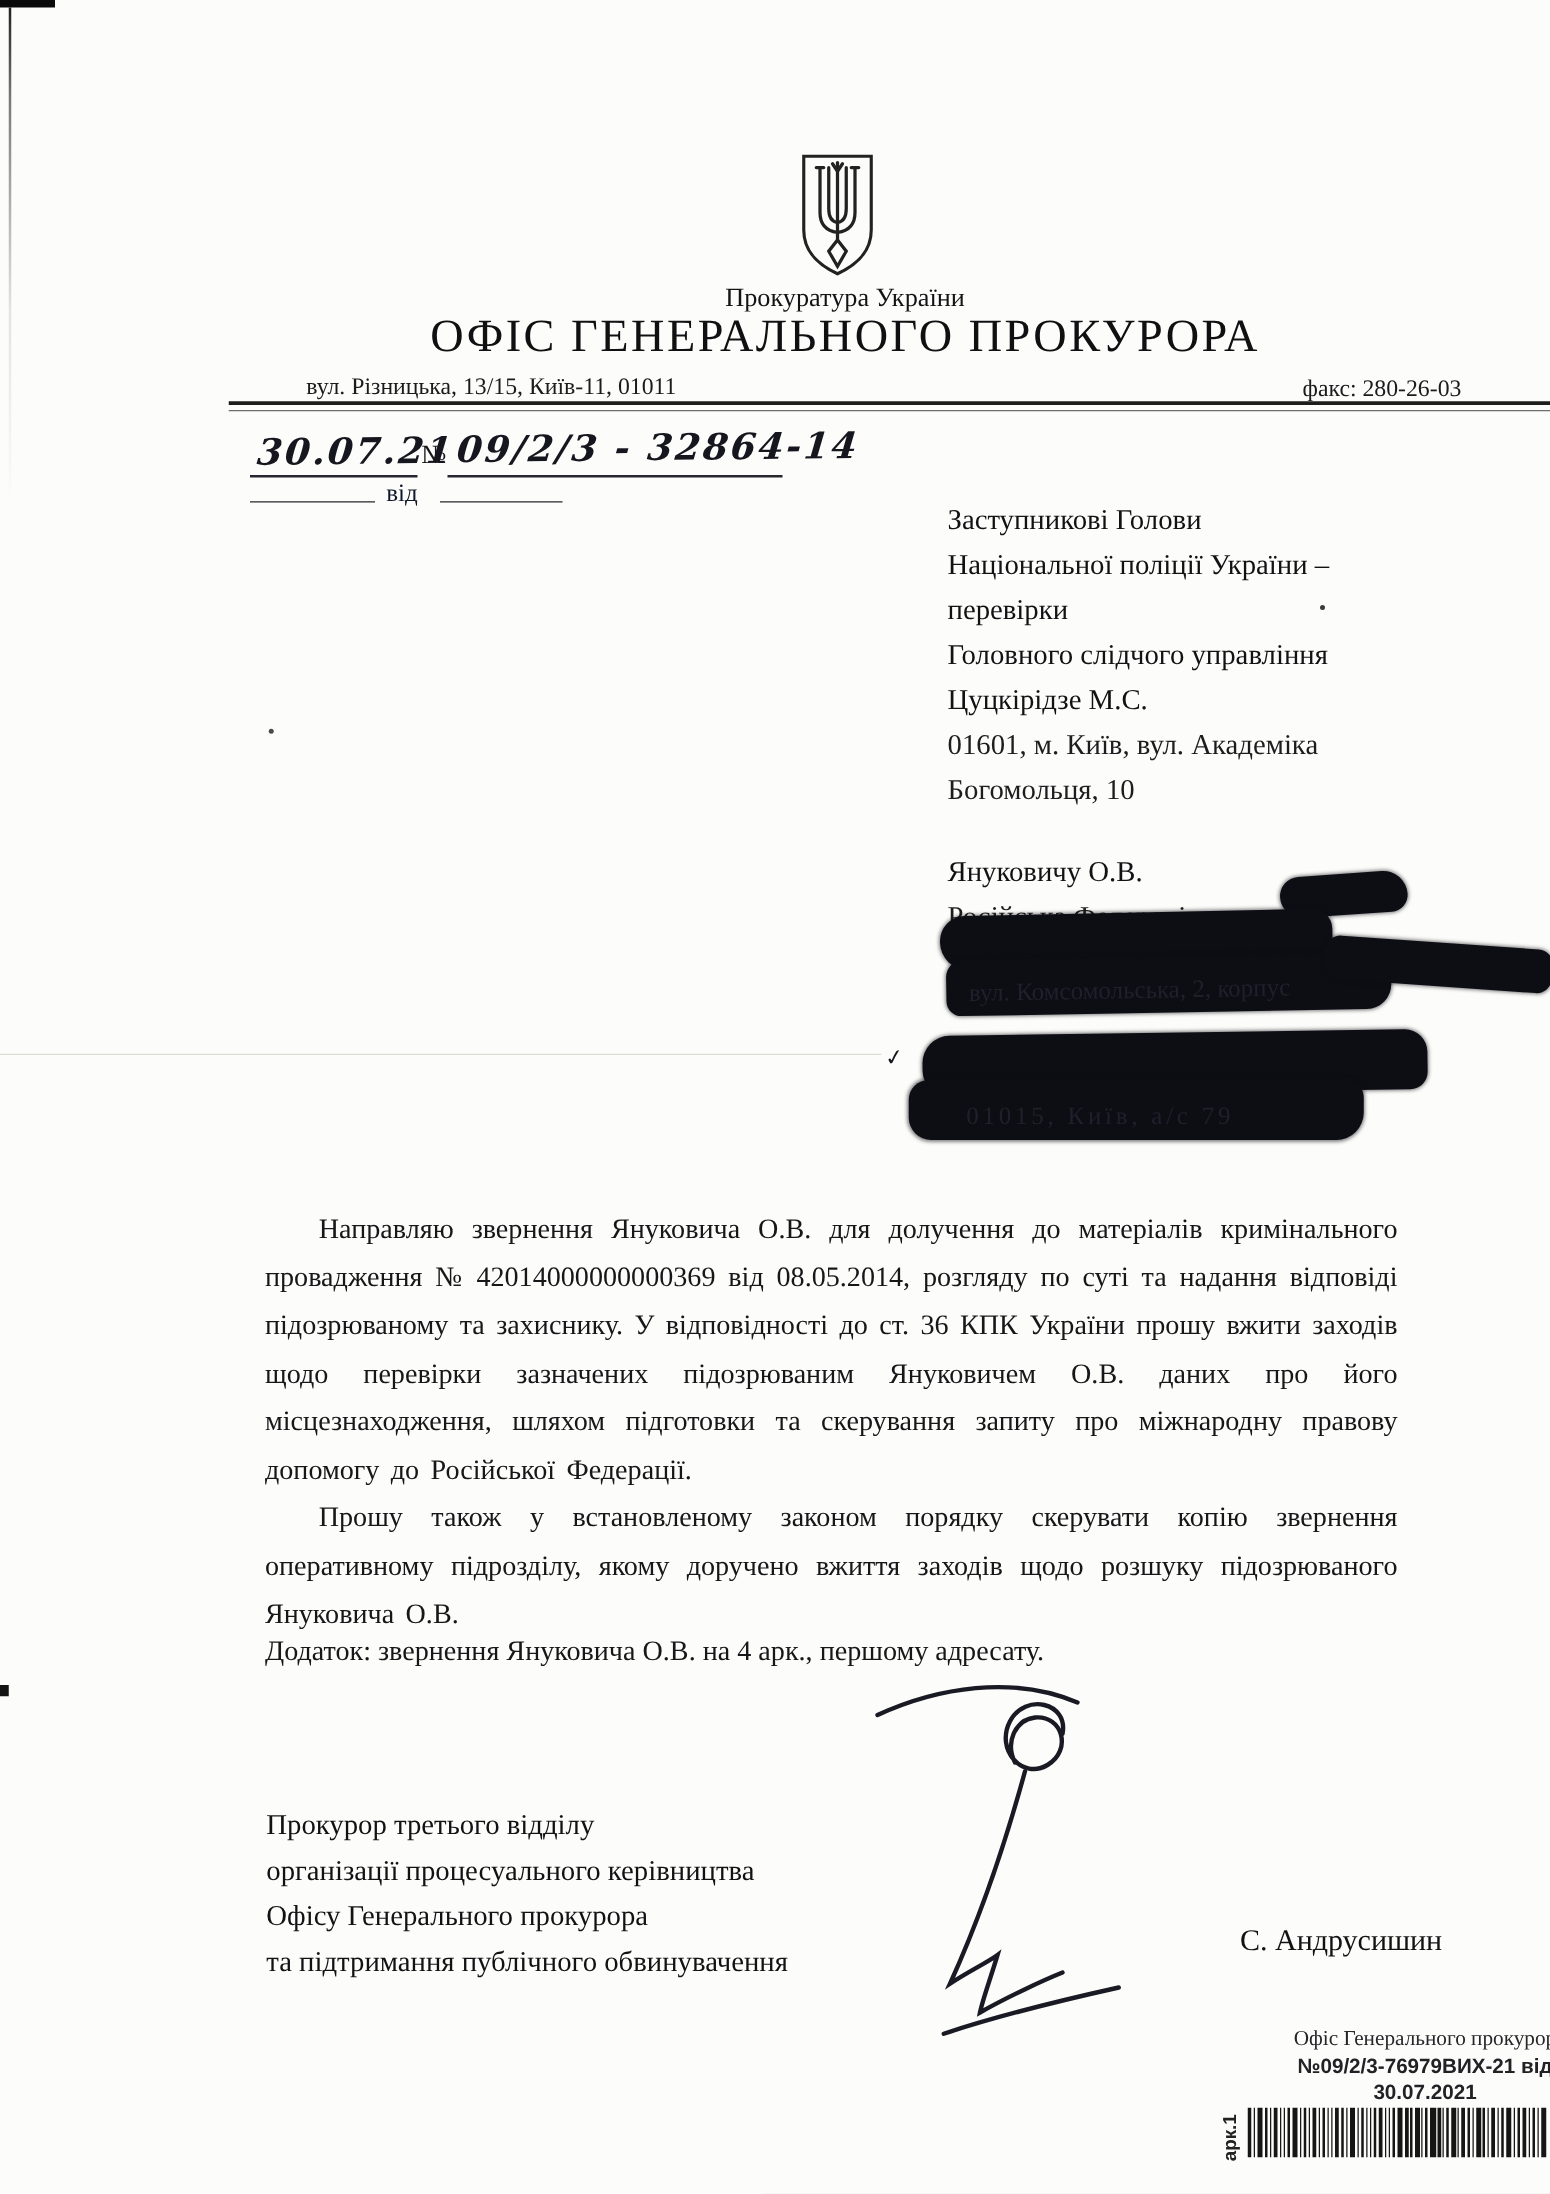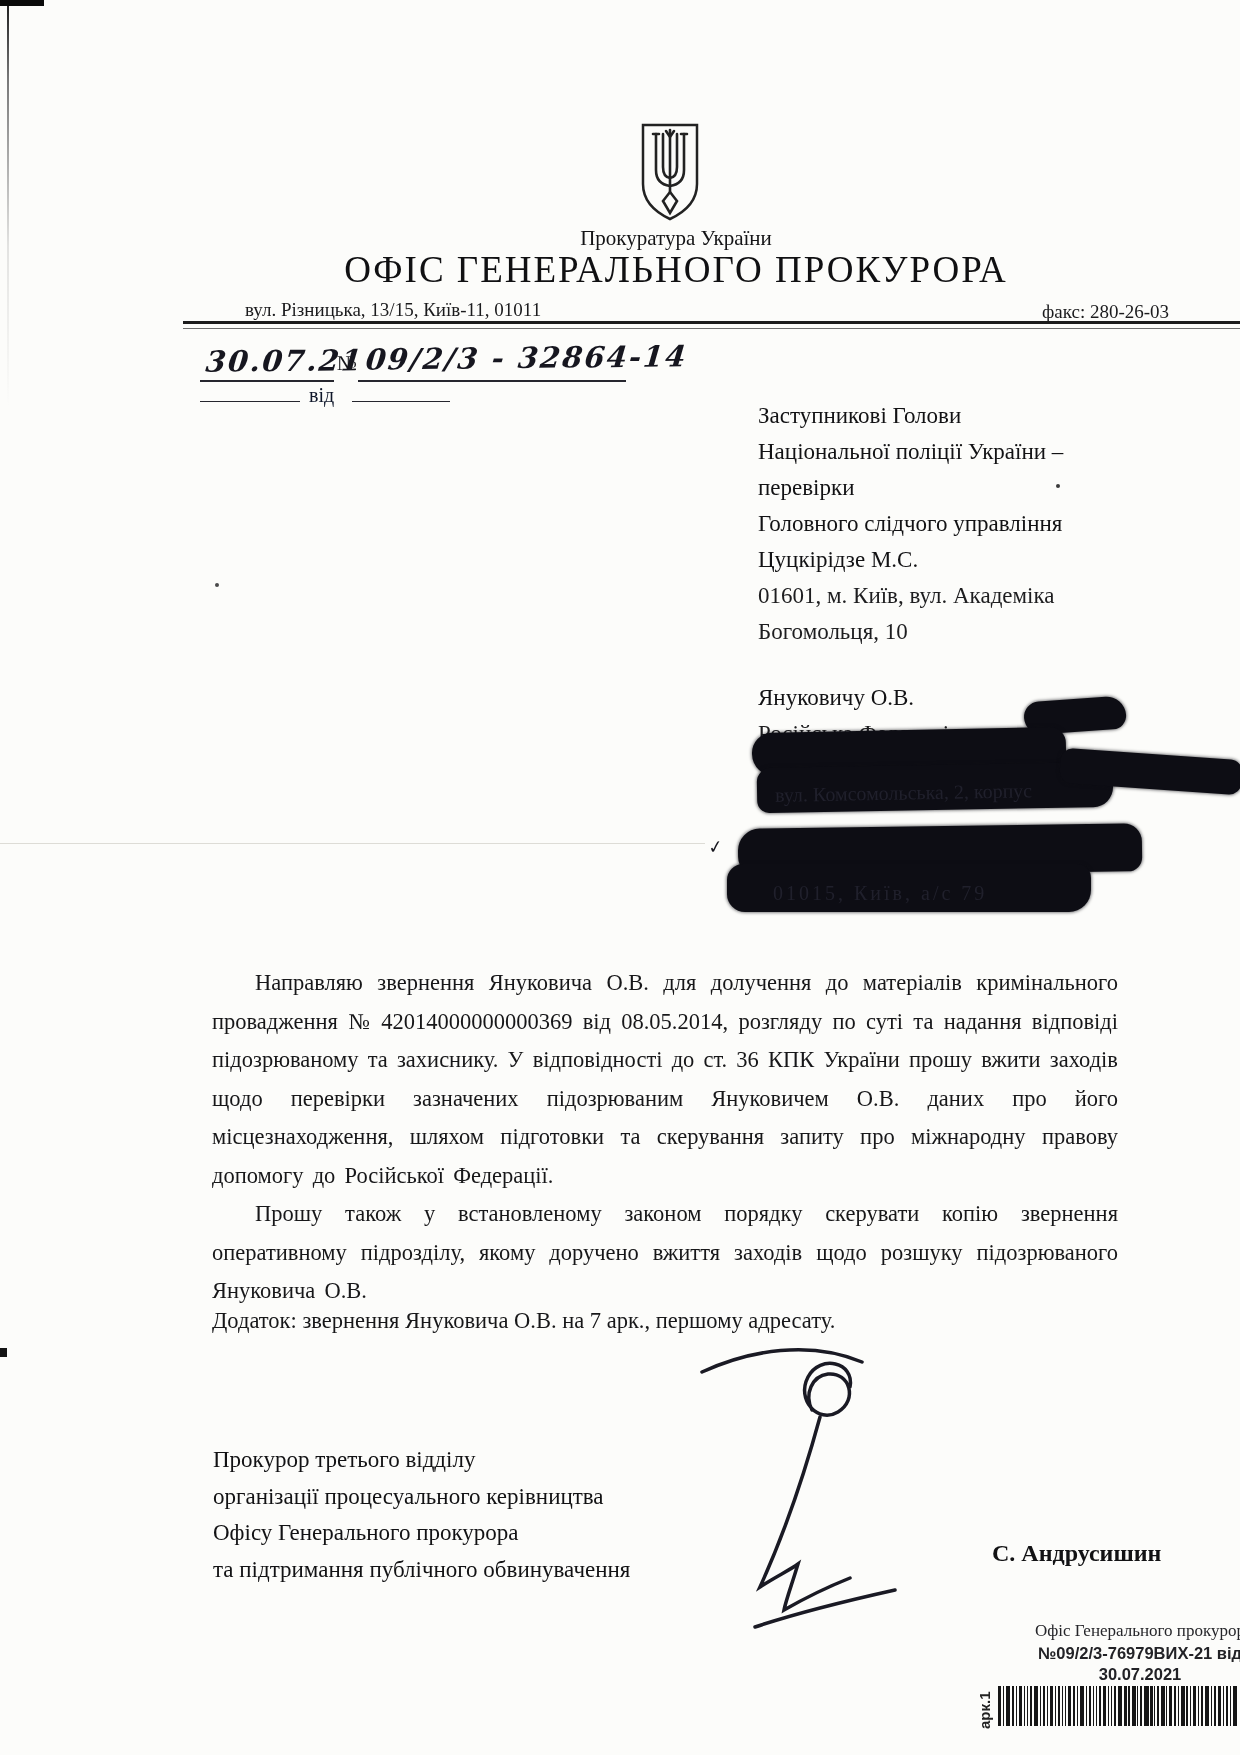--- a/index.html
+++ b/index.html
@@ -56,21 +56,21 @@
   .faint-b3{display:block;margin:18px 0 0 14px;letter-spacing:3px;}
   .checkmark{position:absolute;left:708px;top:836px;font-size:18px;color:#15151d;transform:rotate(-8deg);font-family:"DejaVu Sans",sans-serif;}
 
   
   .body-text{position:absolute;left:212px;top:964px;width:906px;}
   .body-text p{margin:0;font-size:22.5px;line-height:38.5px;text-align:justify;text-indent:43px;word-spacing:3.5px;color:#171719;}
   .attachment{position:absolute;left:212px;top:1308px;font-size:22.5px;color:#171719;}
 
   
   .sig-block{position:absolute;left:213px;top:1442px;font-size:23px;line-height:36.5px;font-weight:normal;color:#121214;white-space:nowrap;}
-  .sig-name{position:absolute;left:992px;top:1540px;font-size:24px;font-weight:bold;color:#121214;white-space:nowrap;}
+  .sig-name{position:absolute;left:992px;top:1540px;font-size:24px;font-weight:normal;color:#121214;white-space:nowrap;}
   .sig-scribble{position:absolute;left:700px;top:1332px;width:200px;height:320px;}
 
   
   .stamp{position:absolute;left:1014px;top:1621px;width:252px;text-align:center;white-space:nowrap;}
   .stamp-office{font-size:17px;color:#26262a;}
   .stamp-num{font-family:"Liberation Sans",sans-serif;font-size:16.5px;font-weight:bold;color:#222226;margin-top:3px;}
   .stamp-date{font-family:"Liberation Sans",sans-serif;font-size:16.5px;font-weight:bold;color:#222226;margin-top:2px;}
   .barcode{position:absolute;left:998px;top:1686px;width:242px;height:40px;}
   .sheet-label{position:absolute;left:976px;top:1729px;transform:rotate(-90deg);transform-origin:0 0;
     font-family:"Liberation Sans",sans-serif;font-size:15px;font-weight:bold;color:#222;white-space:nowrap;}
@@ -135,21 +135,21 @@
   <div class="blob blob-3a"></div>
   <div class="blob blob-3b">
     <span class="faint faint-b3">01015,   Київ, а/с 79</span>
   </div>
   <div class="checkmark">✓</div>
 
   <div class="body-text">
     <p>Направляю звернення Януковича О.В. для долучення до матеріалів кримінального провадження № 42014000000000369 від 08.05.2014, розгляду по суті та надання відповіді підозрюваному та захиснику. У відповідності до ст. 36 КПК України прошу вжити заходів щодо перевірки зазначених підозрюваним Януковичем О.В. даних про його місцезнаходження, шляхом підготовки та скерування запиту про міжнародну правову допомогу до Російської Федерації.</p>
     <p>Прошу також у встановленому законом порядку скерувати копію звернення оперативному підрозділу, якому доручено вжиття заходів щодо розшуку підозрюваного Януковича О.В.</p>
   </div>
-  <div class="attachment">Додаток: звернення Януковича О.В. на 7 арк., першому адресату.</div>
+  <div class="attachment">Додаток: звернення Януковича О.В. на 4 арк., першому адресату.</div>
 
   <div class="sig-block">
     <div>Прокурор третього відділу</div>
     <div>організації процесуального керівництва</div>
     <div>Офісу Генерального прокурора</div>
     <div>та підтримання публічного обвинувачення</div>
   </div>
   <svg class="sig-scribble" viewBox="0 0 200 320">
     <g fill="none" stroke="#1a1a24" stroke-width="3.5" stroke-linecap="round">
       <path d="M2,40 C50,18 110,8 162,30"></path>

